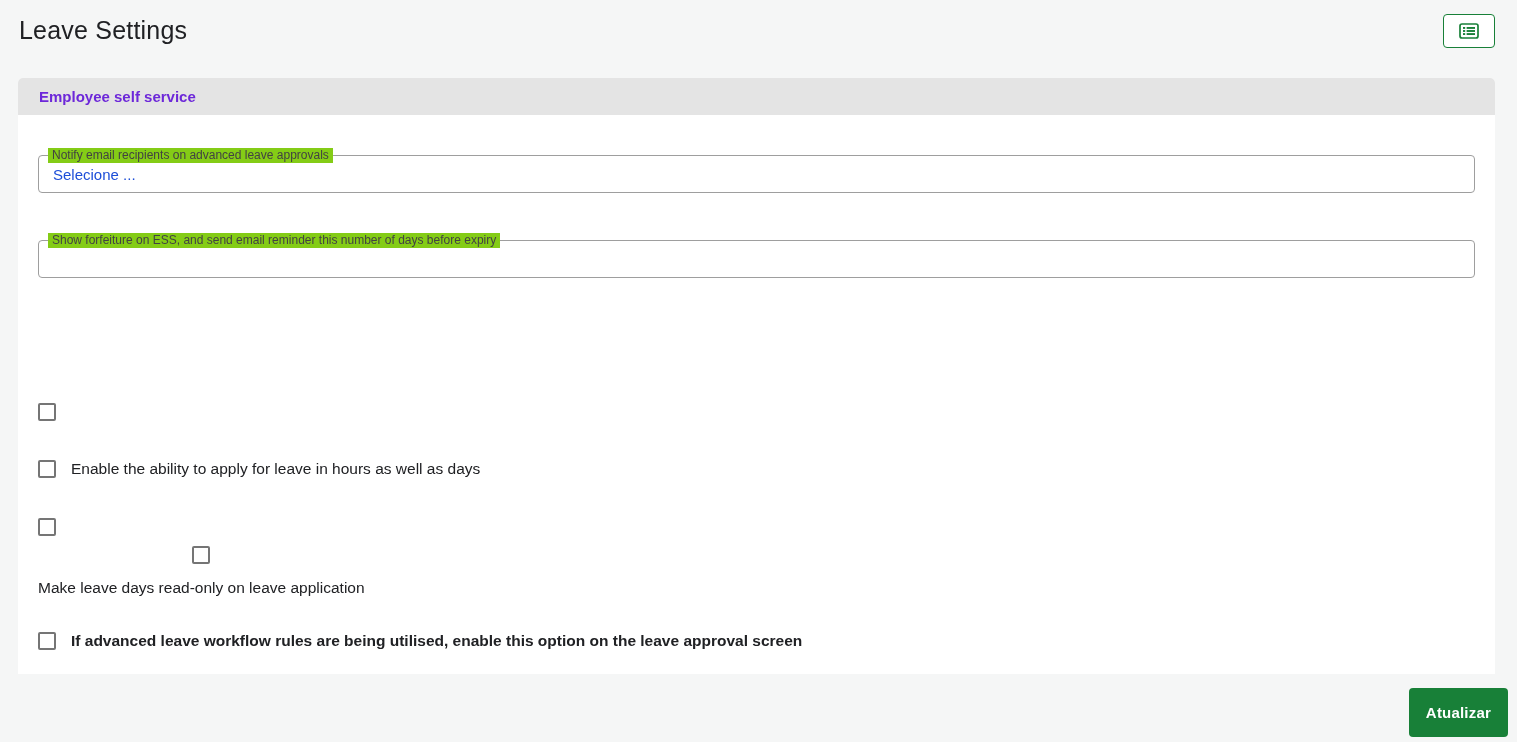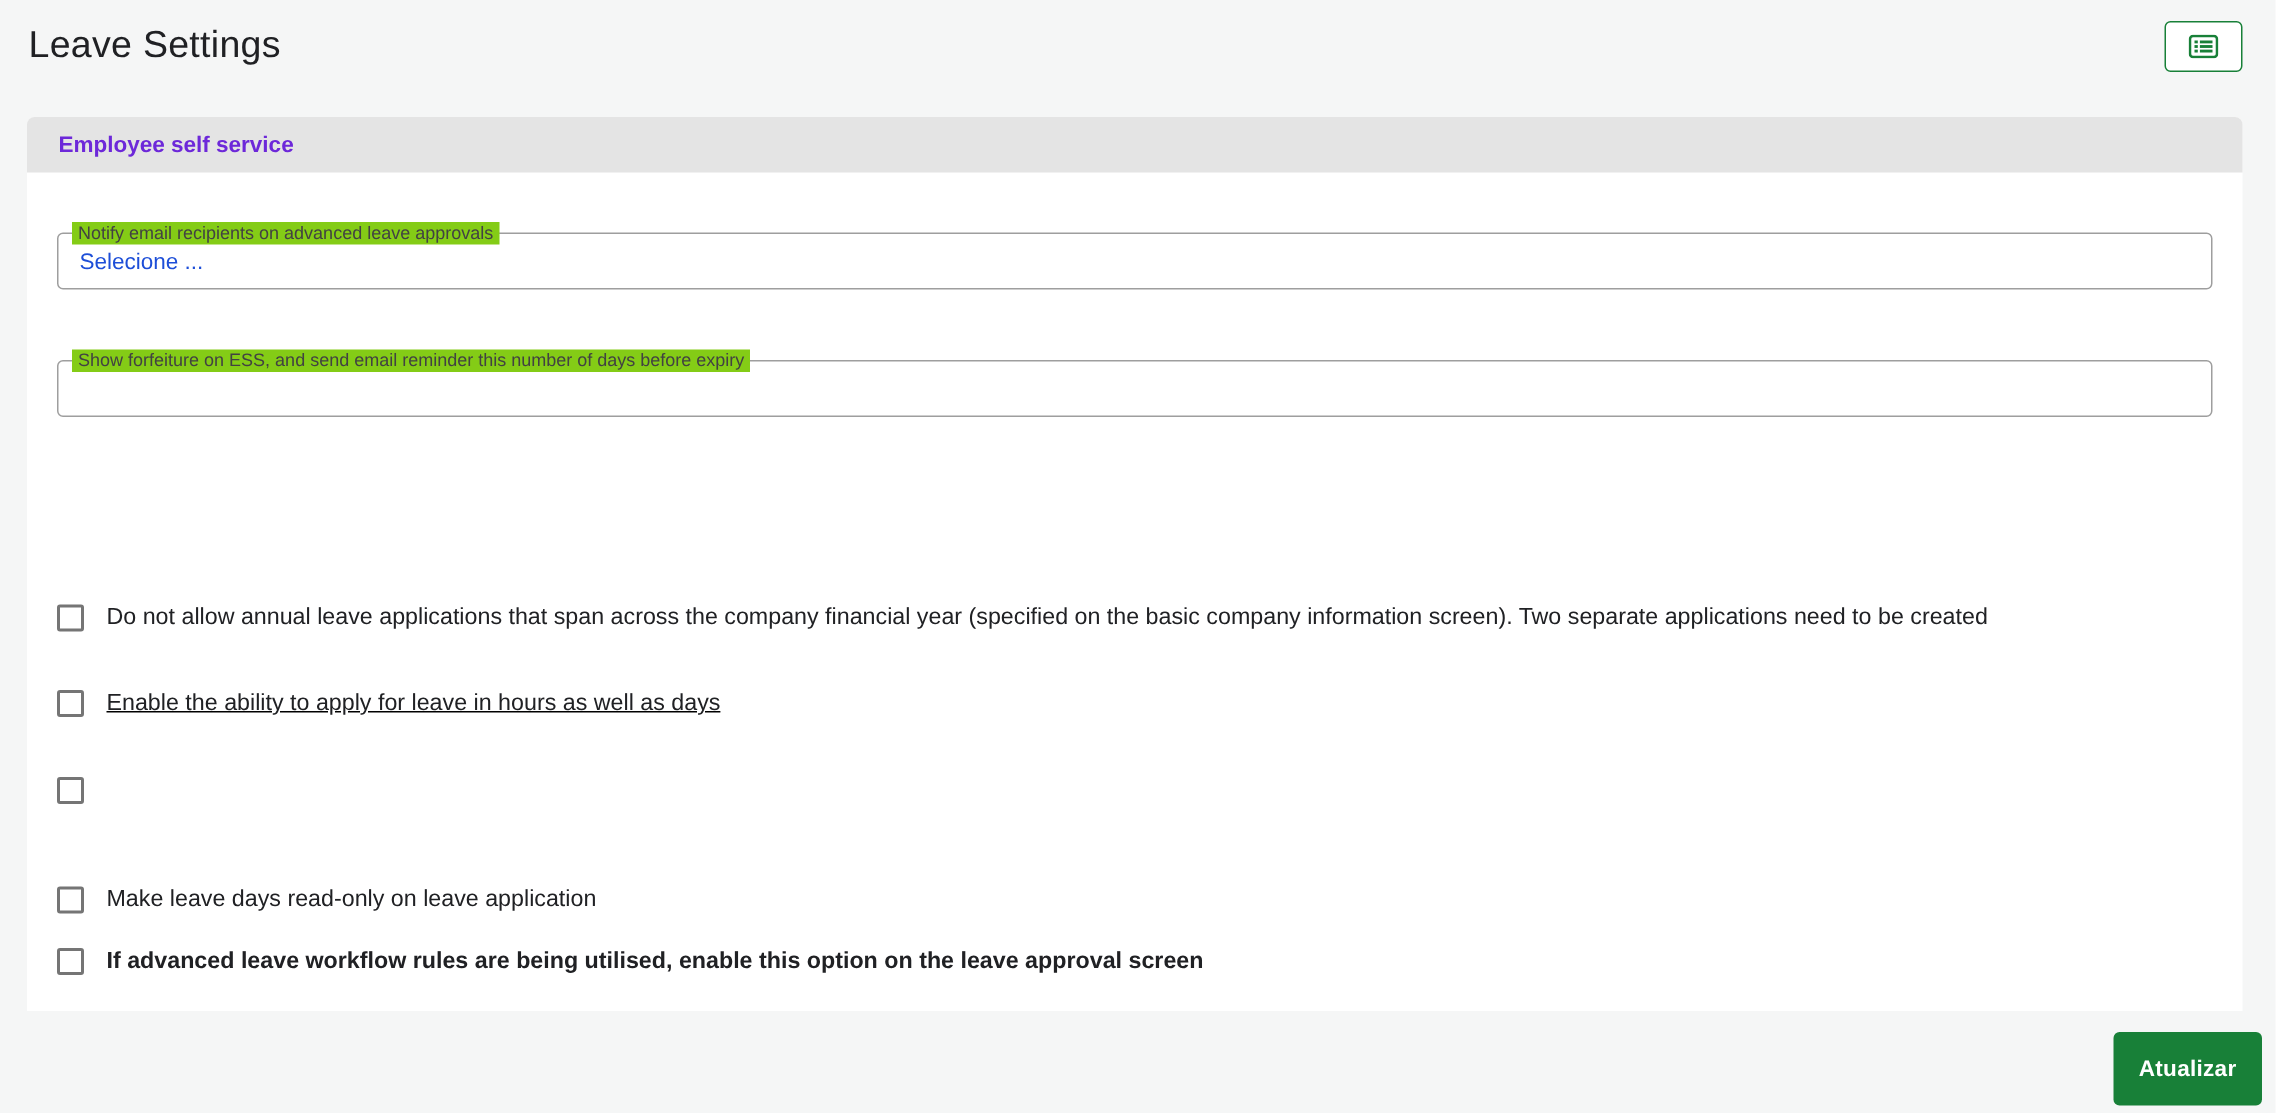--- a/index.html
+++ b/index.html
@@ -86,23 +86,23 @@
   .check-row {
     position: absolute;
     left: 20px;
     display: flex; align-items: center;
     gap: 15px;
     height: 20px;
     cursor: pointer;
     white-space: nowrap;
   }
   .c1 { top: 324px; }
-  .c2 { top: 381px; text-decoration: underline; }
+  .c2 { top: 381px; }
   .c3 { top: 439px; }
-  .c4 { top: 512px; }
+  .c4 { top: 468px; flex-direction: column; }
   .c5 { top: 553px; font-weight: bold; }
   .checkbox {
     width: 18px; height: 18px;
     border: 2px solid #757575;
     border-radius: 2px;
     background: #ffffff;
     flex: none;
   }
   .check-label {
     font-size: 15.5px;
@@ -152,21 +152,20 @@
   </div>
 
   <div class="field f2">
     <span class="field-label">Show forfeiture on ESS, and send email reminder this number of days before expiry</span>
     <input class="field-input" value="" style="">
   </div>
 
 
   <label class="check-row c1">
     <span class="checkbox"></span>
-    <span class="check-label">Do not allow annual leave applications that span across the company financial year (specified on the basic company information screen). Two separate applications need to be created</span>
   </label>
 
   <label class="check-row c2">
     <span class="checkbox"></span>
     <span class="check-label">Enable the ability to apply for leave in hours as well as days</span>
   </label>
 
   <label class="check-row c3">
     <span class="checkbox"></span>
   </label>

